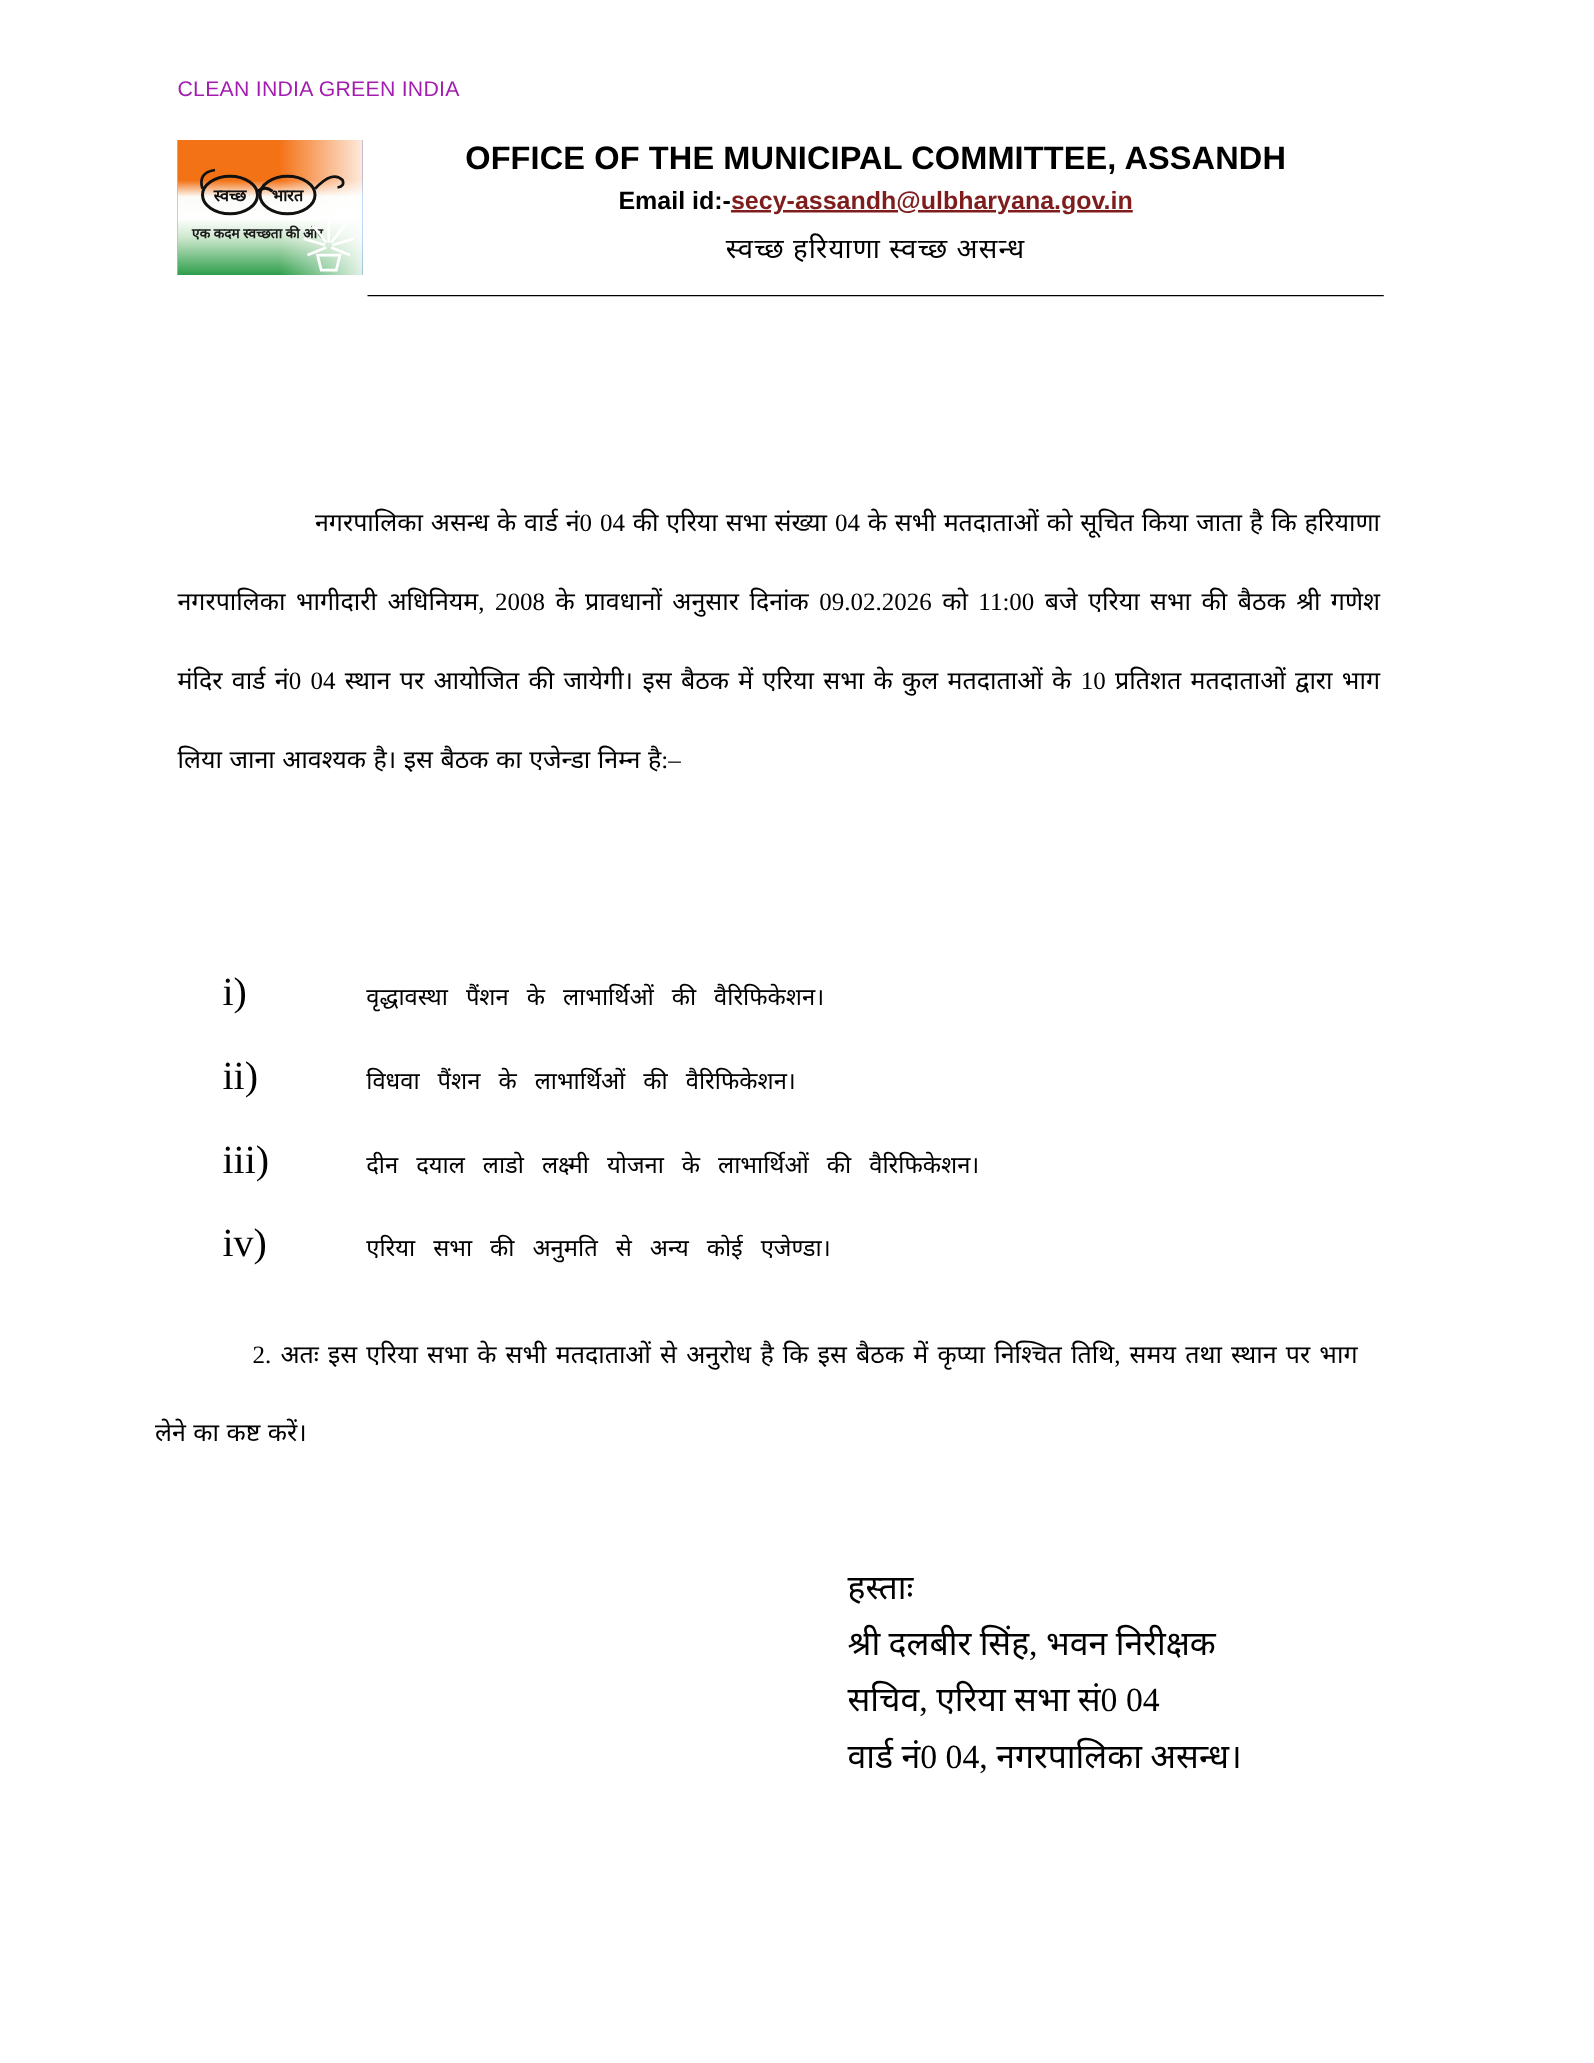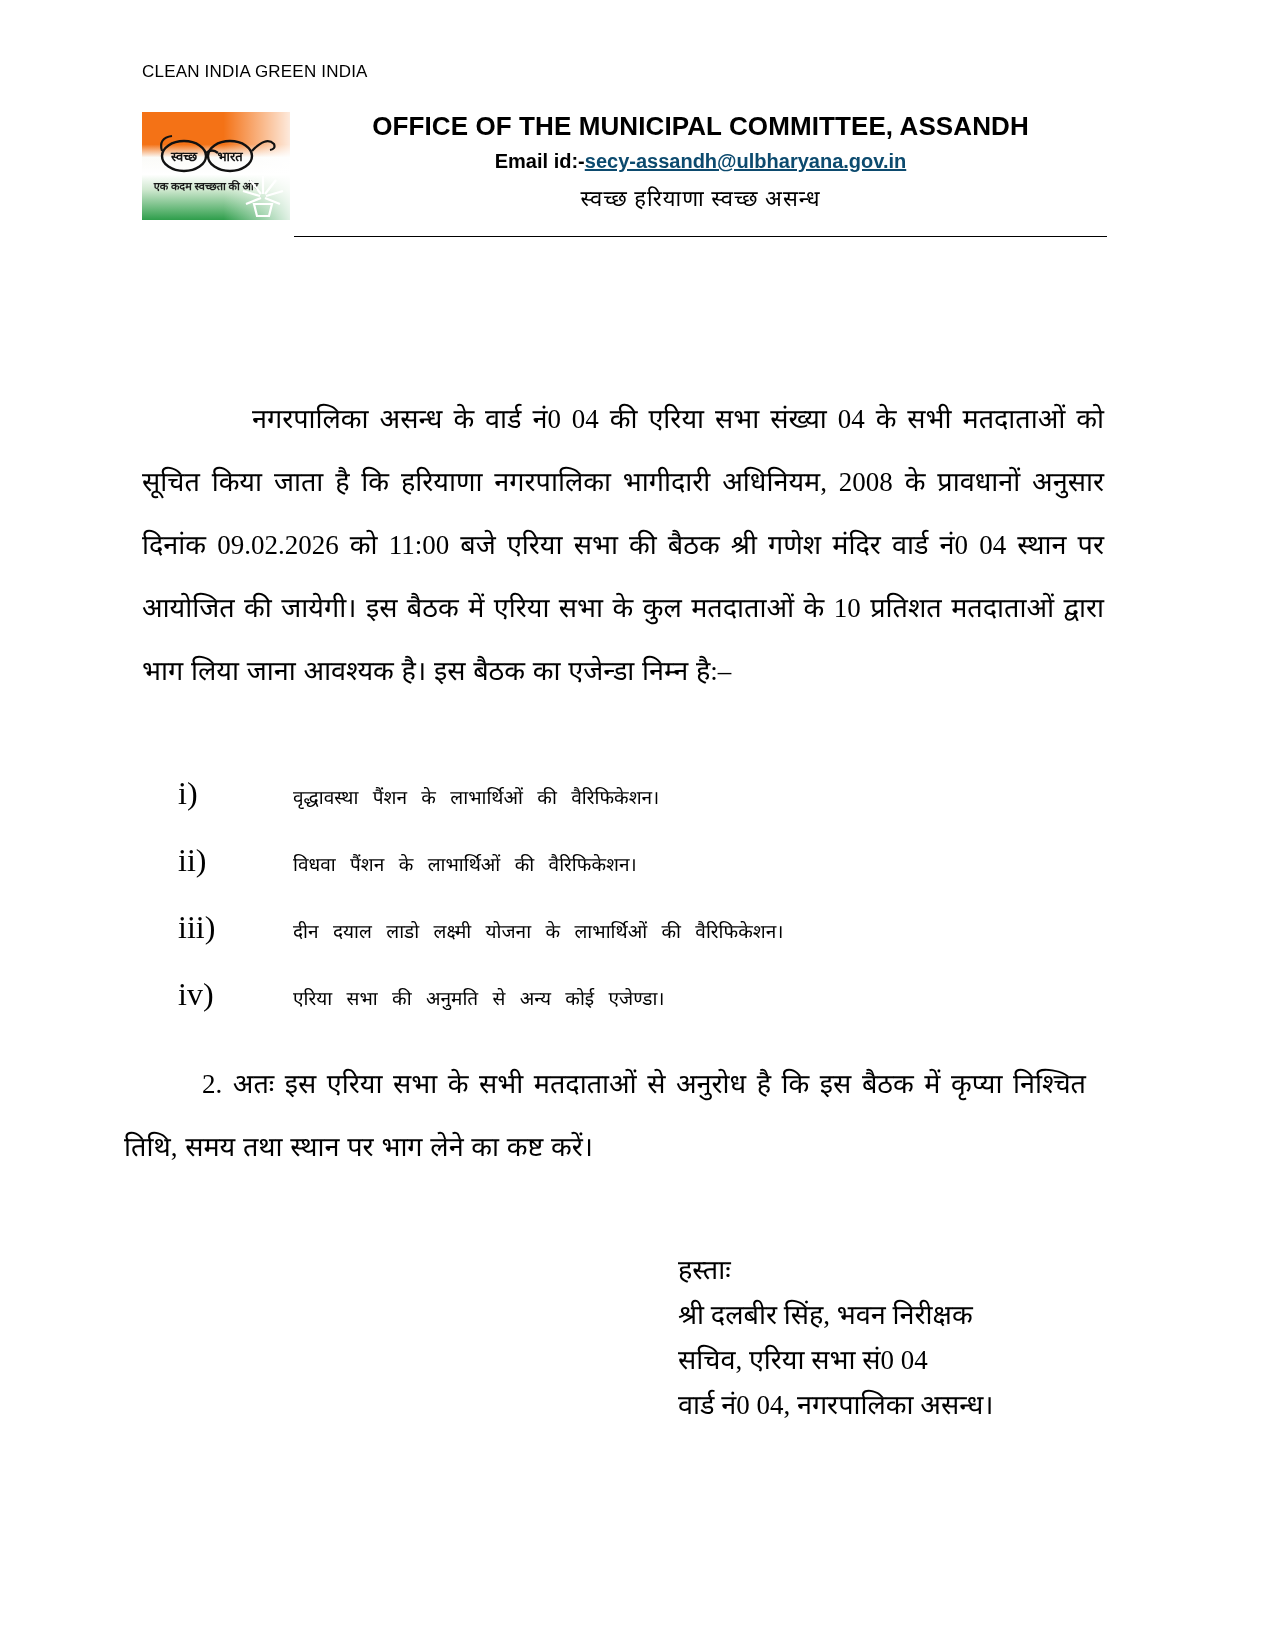--- a/index.html
+++ b/index.html
@@ -24,21 +24,21 @@
   }
 
   
   .top-slogan {
     position: absolute;
     left: 142px;
     top: 62px;
     font-family: "Liberation Sans", "DejaVu Sans", sans-serif;
     font-size: 17px;
     letter-spacing: 0.2px;
-    color: #000000;
+    color: #a21caf;
   }
 
   
   .letterhead {
     position: absolute;
     left: 142px;
     top: 112px;
     width: 965px;
     height: 120px;
   }
@@ -107,21 +107,21 @@
     white-space: nowrap;
   }
   .email-line {
     margin-top: 8px;
     font-family: "Liberation Sans", "DejaVu Sans", sans-serif;
     font-size: 20px;
     font-weight: bold;
     white-space: nowrap;
   }
   .email-link {
-    color: #0c4a6e;
+    color: #7f1d1d;
     text-decoration: underline;
   }
   .hindi-sub {
     margin-top: 9px;
     font-family: "Liberation Serif", "DejaVu Serif", serif;
     font-size: 22px;
     letter-spacing: 1px;
   }
   .head-rule {
     position: absolute;
@@ -149,21 +149,21 @@
 
   
   .body-block {
     position: absolute;
     left: 142px;
     top: 388px;
     width: 962px;
   }
   .para {
     font-family: "Liberation Serif", "DejaVu Serif", serif;
-    font-size: 27px;
+    font-size: 20px;
     line-height: 63px;
     text-align: justify;
     text-align-last: left;
     text-justify: inter-word;
     word-spacing: 1px;
   }
   .para.indent {
     text-indent: 110px;
   }
 

